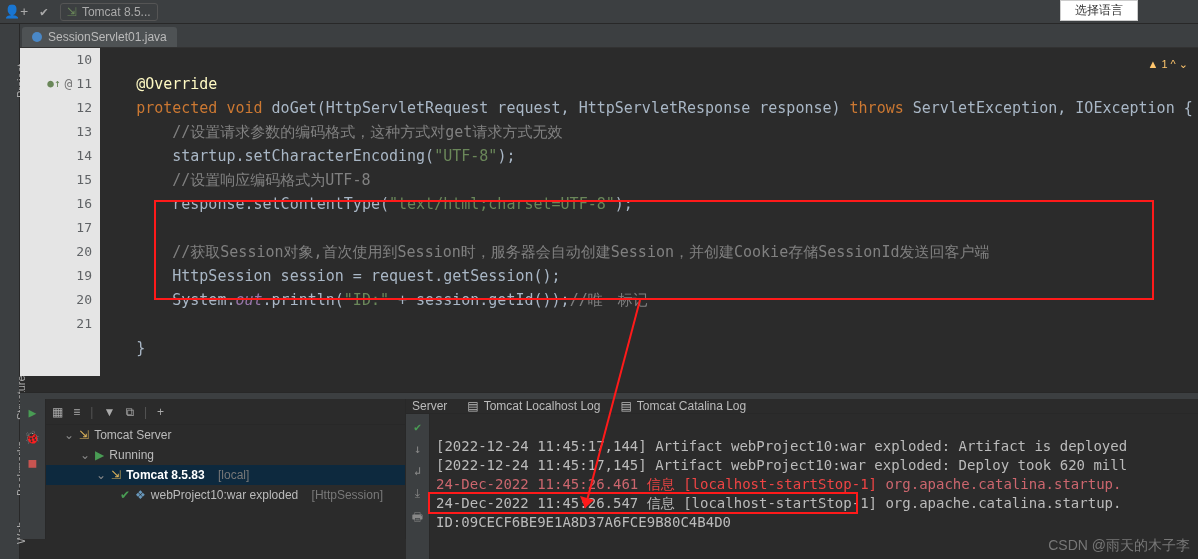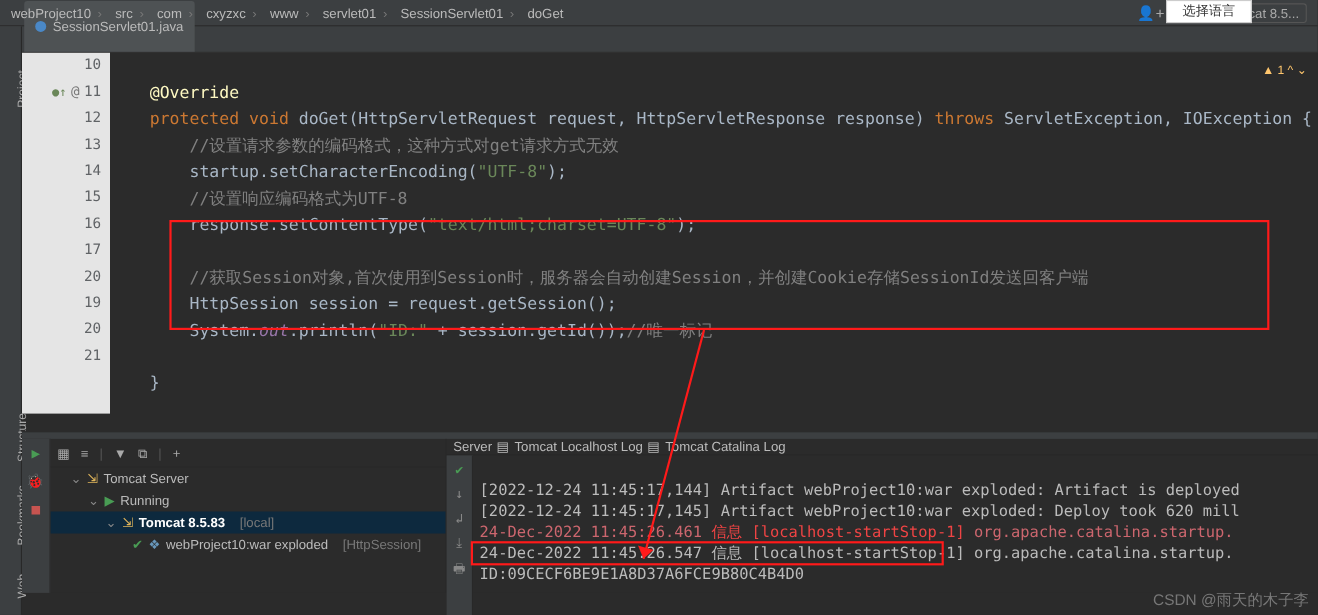--- a/index.html
+++ b/index.html
@@ -6,21 +6,21 @@
 *{box-sizing:border-box}
 .top-bar{height:24px;background:#3c3f41;display:flex;align-items:center;border-bottom:1px solid #282828;padding:0 4px}
 .breadcrumb{display:flex;align-items:center;flex:1;gap:0;font-family:sans-serif;font-size:12px;color:#bbb}
 .crumb{padding:0 6px;position:relative}
 .crumb::after{content:"›";color:#777;margin-left:6px}
 .crumb:last-child::after{content:""}
 .top-icons{display:flex;align-items:center;gap:12px;color:#aaa;padding-right:6px}
 .top-icons .run-box{border:1px solid #555;border-radius:3px;padding:1px 6px;display:flex;align-items:center;gap:5px;font-family:sans-serif;font-size:12px}
 .green{color:#6a8759}
 .tabs-row{height:24px;background:#3c3f41;display:flex;align-items:flex-end;border-bottom:1px solid #323232;padding-left:22px}
-.file-tab{background:#4e5254;color:#bbb;padding:16px 10px;border-top-left-radius:3px;border-top-right-radius:3px;font-family:sans-serif;font-size:12px;display:flex;align-items:center;gap:6px}
+.file-tab{background:#4e5254;color:#bbb;padding:3px 10px;border-top-left-radius:3px;border-top-right-radius:3px;font-family:sans-serif;font-size:12px;display:flex;align-items:center;gap:6px}
 .file-tab .circ{width:10px;height:10px;border-radius:50%;background:#4a88c7}
 .left-strip{position:absolute;left:0;top:24px;bottom:0;width:20px;background:#3c3f41;border-right:1px solid #282828}
 .left-strip .vtab{transform:rotate(-90deg);transform-origin:left top;display:block;font-family:sans-serif;font-size:11px;color:#aaa;white-space:nowrap;position:absolute}
 .editor-wrap{position:absolute;left:20px;right:0;top:48px;height:328px;background:#2b2b2b;display:flex}
 .gutter{width:80px;background:#e5e5e5;color:#606366;text-align:right;padding-right:8px;font-size:13px;line-height:24px;user-select:none;padding-top:0}
 .gutter .row{height:24px;display:flex;justify-content:flex-end;align-items:center;gap:4px}
 .gutter .ic{font-size:11px}
 .code{flex:1;padding-top:0;line-height:24px;font-size:15px;white-space:pre;position:relative}
 .kw{color:#cc7832}
 .ann{color:#fef9c3}
@@ -33,47 +33,37 @@
 .svc-icons{display:flex;gap:10px;color:#aaa}
 .services{position:absolute;left:20px;right:0;top:399px;bottom:20px;background:#2b2b2b;display:flex}
 .svc-left-icons{width:26px;background:#3c3f41;border-right:1px solid #282828;display:flex;flex-direction:column;align-items:center;gap:10px;padding-top:6px;color:#888}
 .svc-left-icons .grn{color:#499c54}
 .svc-tree{width:360px;border-right:1px solid #282828;font-family:sans-serif;font-size:12px}
 .svc-tree-toolbar{height:26px;border-bottom:1px solid #282828;display:flex;align-items:center;gap:10px;padding:0 6px;color:#aaa}
 .tree-item{padding:3px 0 3px 18px;display:flex;align-items:center;gap:5px;color:#bbb}
 .tree-item.sel{background:#0d293e;color:#fff}
 .tree-item .dim{color:#787878}
 .svc-console{flex:1;display:flex;flex-direction:column}
-.console-tabs{height:26px;border-bottom:1px solid #282828;display:flex;align-items:center;padding-left:6px;gap:4px;font-family:sans-serif;font-size:12px;color:#bbb}
+.console-tabs{height:26px;border-bottom:1px solid #282828;display:flex;align-items:center;padding-left:6px;gap:20px;font-family:sans-serif;font-size:12px;color:#bbb}
 .console-tabs .tab{display:flex;align-items:center;gap:5px}
 .console-body{flex:1;display:flex}
 .console-icons{width:24px;background:#3c3f41;border-right:1px solid #282828;display:flex;flex-direction:column;align-items:center;gap:8px;padding-top:6px;color:#888;font-size:12px}
 .console-icons .grn{color:#499c54}
 .console-text{flex:1;padding:4px 6px;font-size:14px;line-height:19px;white-space:pre;color:#bbb;position:relative}
 .console-text .red{color:#cc666e}
 .console-text .orange{color:#ef4444}
 .watermark{position:absolute;right:8px;bottom:4px;font-family:sans-serif;font-size:14px;color:#777;z-index:50}
 .lang-btn{position:absolute;right:60px;top:0;background:#fff;color:#333;font-family:sans-serif;font-size:12px;padding:1px 14px;border:1px solid #ccc;z-index:60}
 </style>
 </head>
 <body>
 
 <div class="lang-btn">选择语言</div>
 
 <div class="top-bar">
-  <div class="breadcrumb">
-    <span class="crumb">webProject10</span>
-    <span class="crumb">src</span>
-    <span class="crumb">com</span>
-    <span class="crumb">cxyzxc</span>
-    <span class="crumb">www</span>
-    <span class="crumb">servlet01</span>
-    <span class="crumb">SessionServlet01</span>
-    <span class="crumb">doGet</span>
-  </div>
   <div class="top-icons">
     <span>👤+</span>
     <span>✔</span>
     <div class="run-box">
       <span class="green">⇲</span>
       <span>Tomcat 8.5...</span>
     </div>
   </div>
 </div>
 

